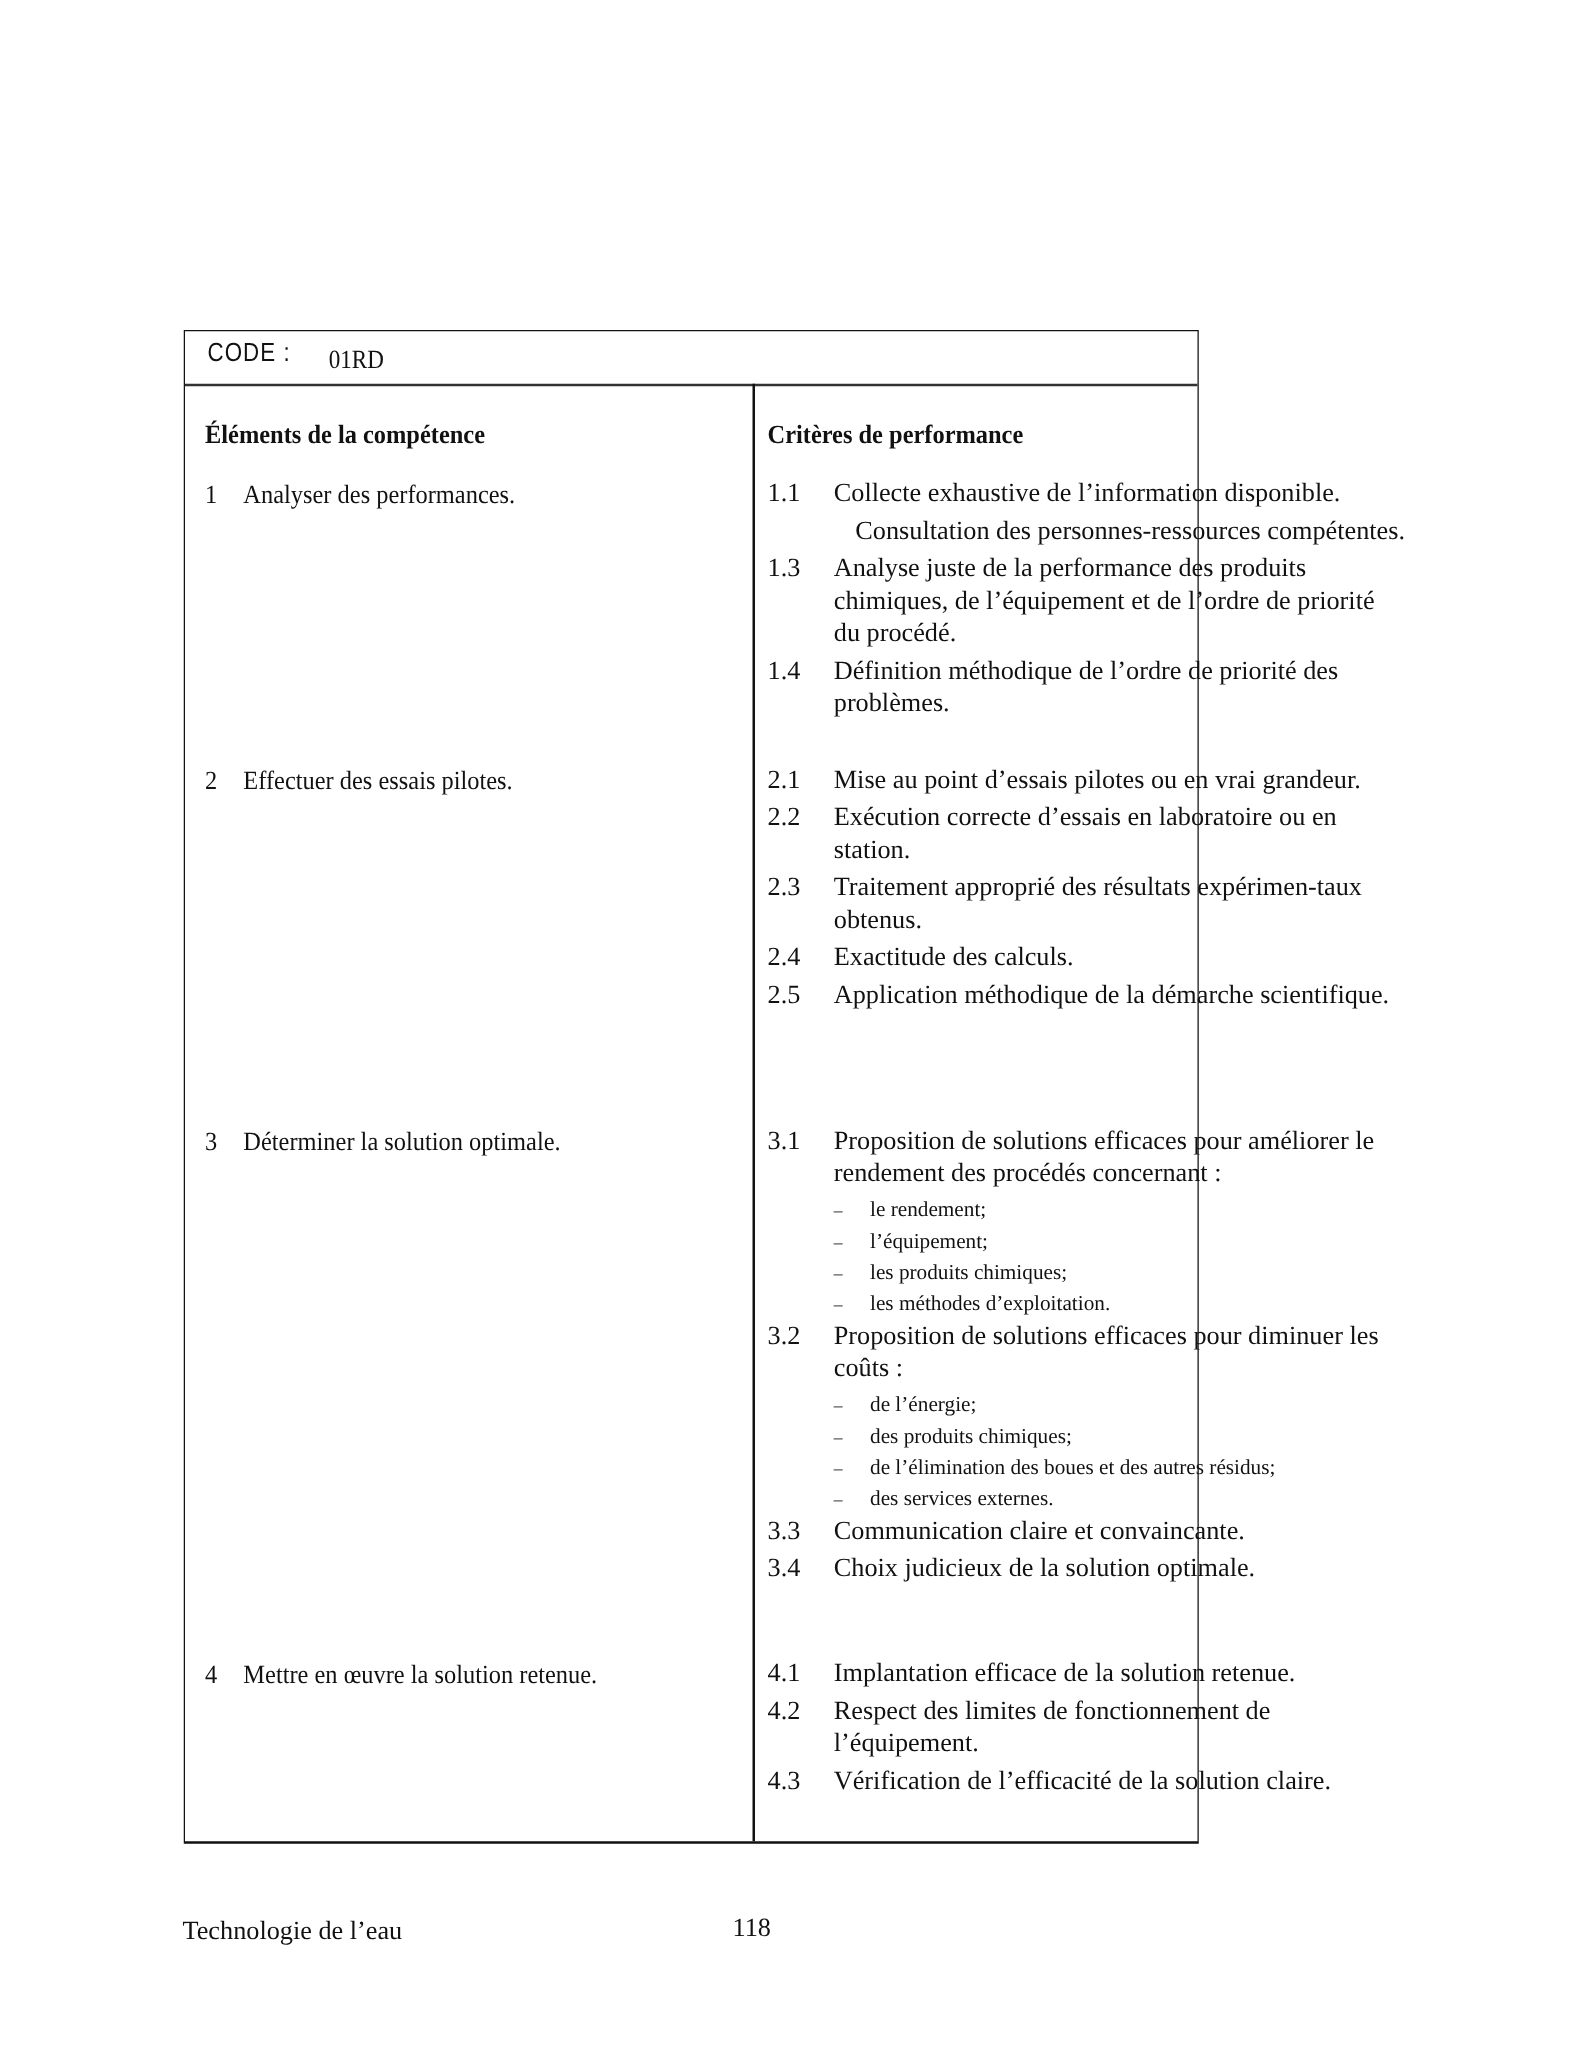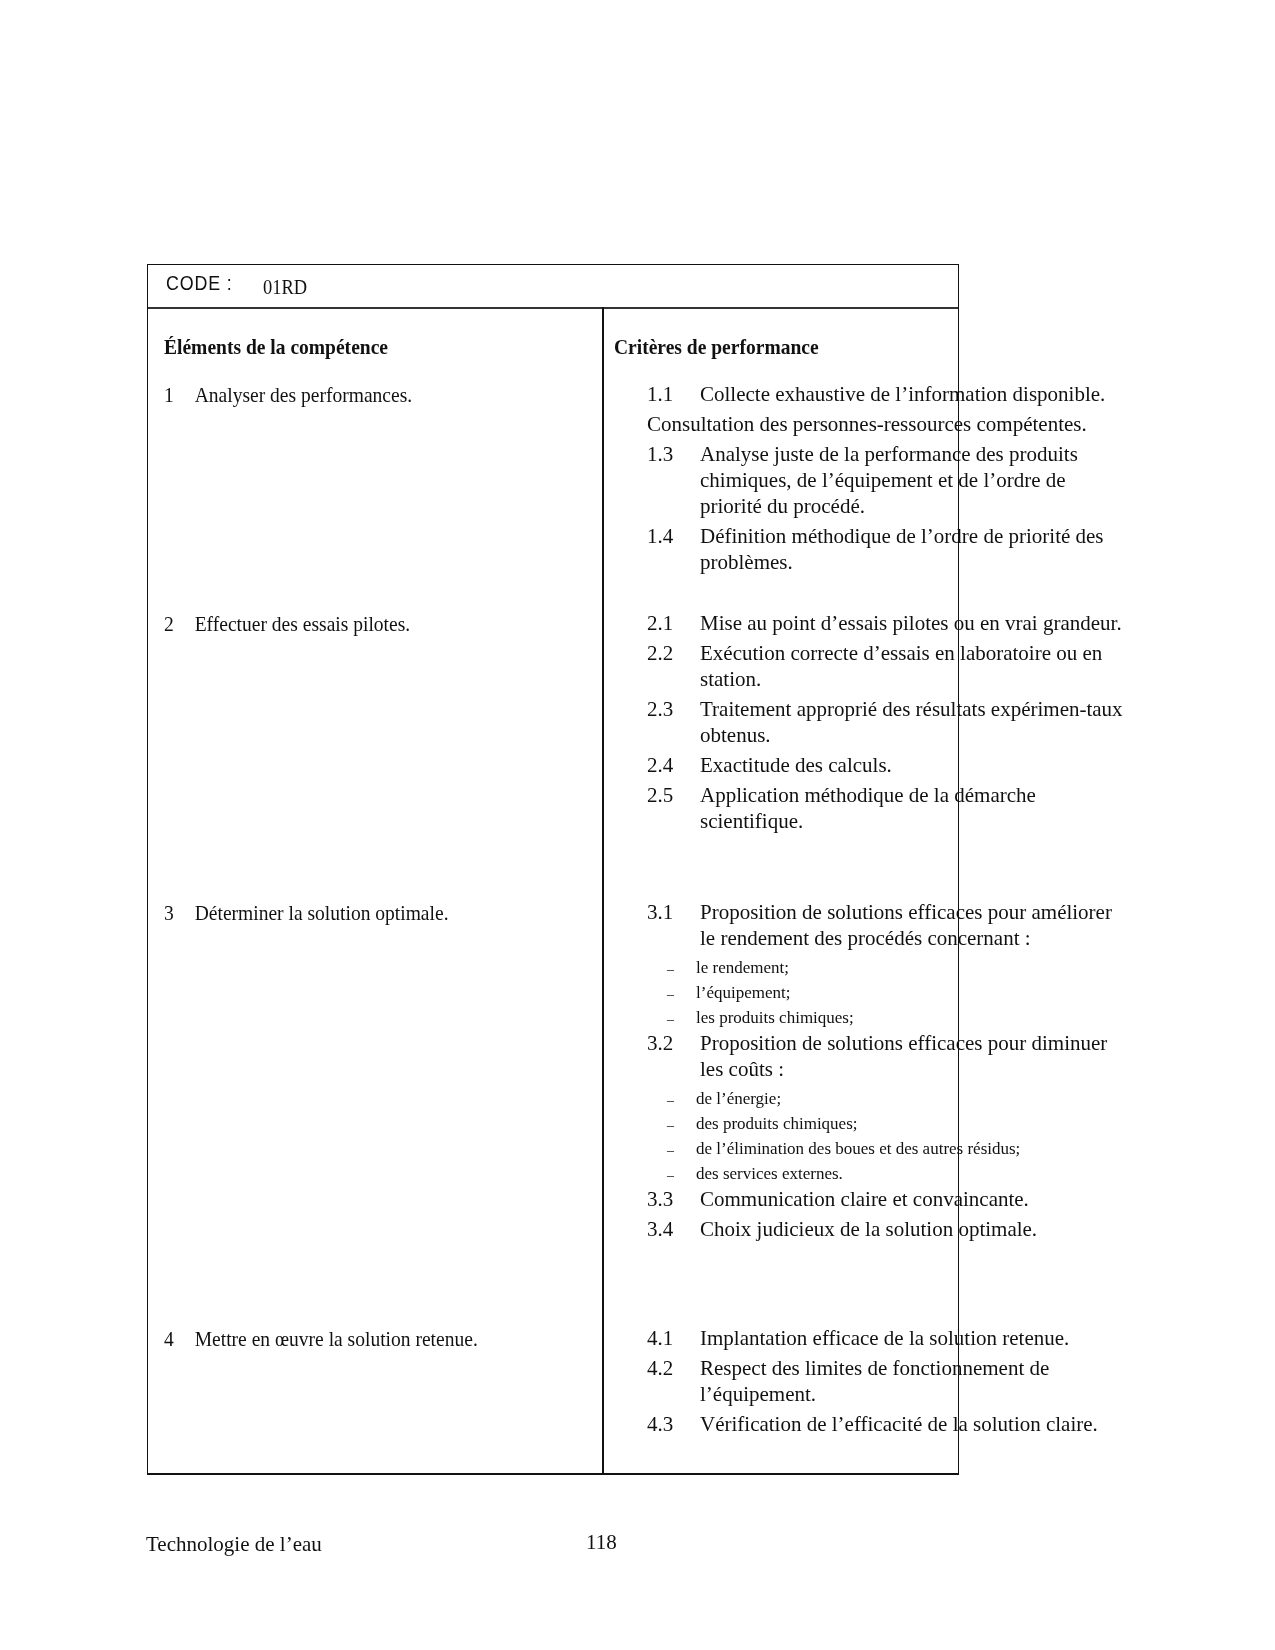--- a/index.html
+++ b/index.html
@@ -8,23 +8,23 @@
   .code-row { position:absolute; left:0; top:0; right:0; height:42px; border-bottom:2px solid #333; }
   .code-label { position:absolute; left:18px; top:6px; font-family:"Liberation Sans Narrow","Liberation Sans", sans-serif; font-size:21px; letter-spacing:1px; transform:scaleX(0.85); transform-origin:left; }
   .code-value { position:absolute; left:115px; top:10px; font-size:21px; transform:scaleX(0.88); transform-origin:left; }
   .divider { position:absolute; left:454px; top:42px; bottom:0; border-left:2px solid #111; }
   .col-left { position:absolute; left:16px; top:70px; width:420px; }
   .col-right { position:absolute; left:466px; top:70px; width:510px; }
   .hdr { font-weight:bold; font-size:21px; margin:0 0 22px 0; transform:scaleX(0.93); transform-origin:left; white-space:nowrap; }
   .el { position:absolute; left:0; font-size:21px; white-space:nowrap; transform:scaleX(0.93); transform-origin:left; }
   .el .n { display:inline-block; width:33px; }
   .crit-block { position:absolute; left:0; width:510px; }
-  .crit { position:relative; padding-left:53px; font-size:21px; line-height:26px; margin-bottom:4px;margin-left:33px; }
+  .crit { position:relative; padding-left:53px; font-size:21px; line-height:26px; margin-bottom:4px; }
   .crit .n { position:absolute; left:0; top:0; }
-  .crit.nonum { padding-left:0; }
+  .crit.nonum { padding-left:0;text-align:right; }
   .sub { position:relative; padding-left:82px; font-size:17px; line-height:25px; }
   .sub::before { content:"\2013"; position:absolute; left:53px; font-size:14px; top:2px; }
   .footer-left { position:absolute; left:146px; top:1532px; font-size:21px; }
   .footer-page { position:absolute; left:586px; top:1530px; font-size:21px; }
 </style>
 </head>
 <body>
 
 <div class="table">
   <div class="code-row">
@@ -57,20 +57,21 @@
           <div class="crit"><span class="n">2.2</span><span>Exécution correcte d’essais en laboratoire ou en station.</span></div>
           <div class="crit"><span class="n">2.3</span><span>Traitement approprié des résultats expérimen-taux obtenus.</span></div>
           <div class="crit"><span class="n">2.4</span><span>Exactitude des calculs.</span></div>
           <div class="crit"><span class="n">2.5</span><span>Application méthodique de la démarche scientifique.</span></div>
         </div>
         <div class="crit-block" style="top: 564px;">
           <div class="crit"><span class="n">3.1</span><span>Proposition de solutions efficaces pour améliorer le rendement des procédés concernant :</span></div>
           <div class="sub">le rendement;</div>
           <div class="sub">l’équipement;</div>
           <div class="sub">les produits chimiques;</div>
+          <div class="sub">les méthodes d’exploitation.</div>
           <div class="crit"><span class="n">3.2</span><span>Proposition de solutions efficaces pour diminuer les coûts :</span></div>
           <div class="sub">de l’énergie;</div>
           <div class="sub">des produits chimiques;</div>
           <div class="sub">de l’élimination des boues et des autres résidus;</div>
           <div class="sub">des services externes.</div>
           <div class="crit"><span class="n">3.3</span><span>Communication claire et convaincante.</span></div>
           <div class="crit"><span class="n">3.4</span><span>Choix judicieux de la solution optimale.</span></div>
         </div>
         <div class="crit-block" style="top: 990px;">
           <div class="crit"><span class="n">4.1</span><span>Implantation efficace de la solution retenue.</span></div>

